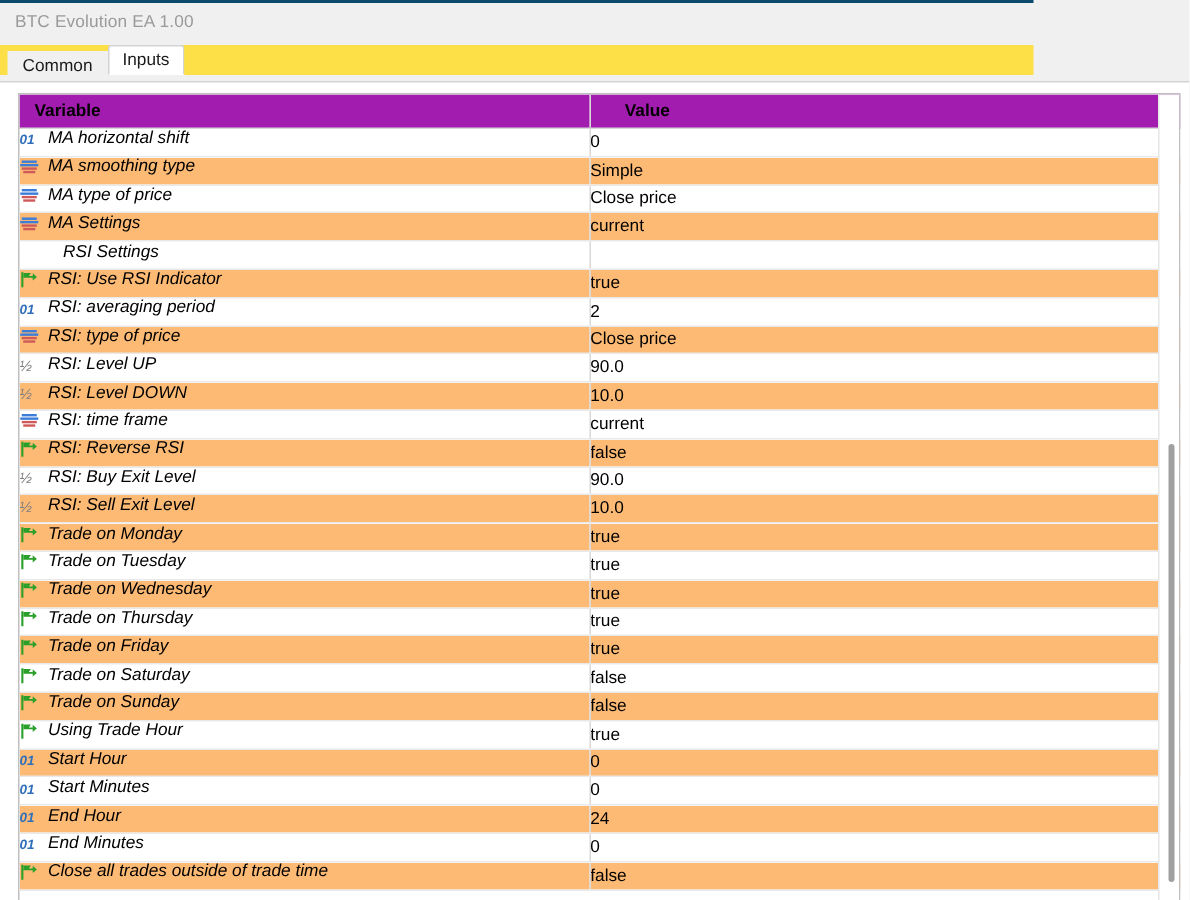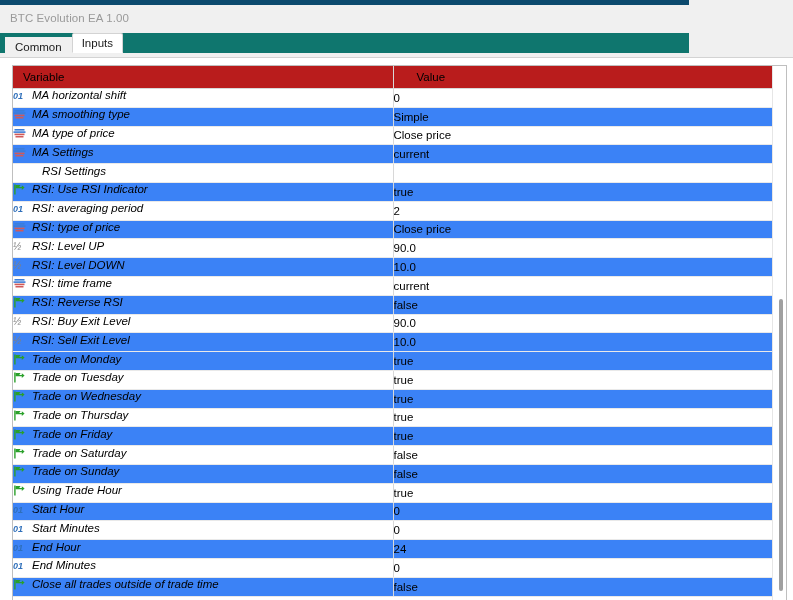--- a/index.html
+++ b/index.html
@@ -14,41 +14,41 @@
     font-size: 11px;
     color: #000000;
     overflow: hidden;
   }
   .window {
     position: relative;
     width: 689px;
     height: 600px;
     background: #f0f0f0;
     box-sizing: border-box;
-    border-top: 5px solid #0c4a6e;
+    border-top: 2px solid #0c4a6e;
   }
   
   .titlebar {
     height: 28px;
     padding: 7px 0 0 10px;
     box-sizing: border-box;
     background: #f0f0f0;
   }
   .titlebar .title-text {
     font-size: 11.5px;
     color: #9a9a9a;
     letter-spacing: 0.1px;
   }
   
   .tabstrip {
     position: relative;
     height: 20px;
     padding-left: 5px;
     box-sizing: border-box;
-    background: #0f766e;
+    background: #fde047;
   }
   .tab {
     display: inline-block;
     position: relative;
     top: 2px;
     height: 18px;
     line-height: 18px;
     padding: 0 9px;
     font-size: 11.5px;
     color: #1a1a1a;
@@ -94,45 +94,45 @@
   table.grid {
     width: 100%;
     border-collapse: collapse;
     table-layout: fixed;
   }
   table.grid col.c-var { width: 380px; }
   table.grid col.c-val { width: auto; }
 
   table.grid th {
     height: 22px;
-    font-weight: normal;
+    font-weight: bold;
     font-size: 11.5px;
     text-align: left;
-    background: #b91c1c;
+    background: #a21caf;
     color: #000000;
     padding: 0 0 0 10px;
     border-bottom: 1px solid #d8d8d8;
     vertical-align: middle;
   }
   table.grid th.h-val {
     padding-left: 23px;
     border-left: 1px solid #d8d8d8;
   }
   table.grid td {
     height: 17.8px;
     padding: 0;
     font-size: 11.5px;
     color: #000000;
     vertical-align: middle;
     border-bottom: 1px solid #e9e9e9;
     white-space: nowrap;
     overflow: hidden;
   }
   tr.r-odd  td { background: #ffffff; }
-  tr.r-even td { background: #3b82f6; margin-top: 16px; }
+  tr.r-even td { background: #fdba74; margin-top: 16px; }
 
   td.cell-var {
     padding-left: 8px;
   }
   td.cell-val {
     padding-left: 9px;
     border-left: 1px solid #d8d8d8;
   }
   tr.section td.cell-var {
     padding-left: 10px;

